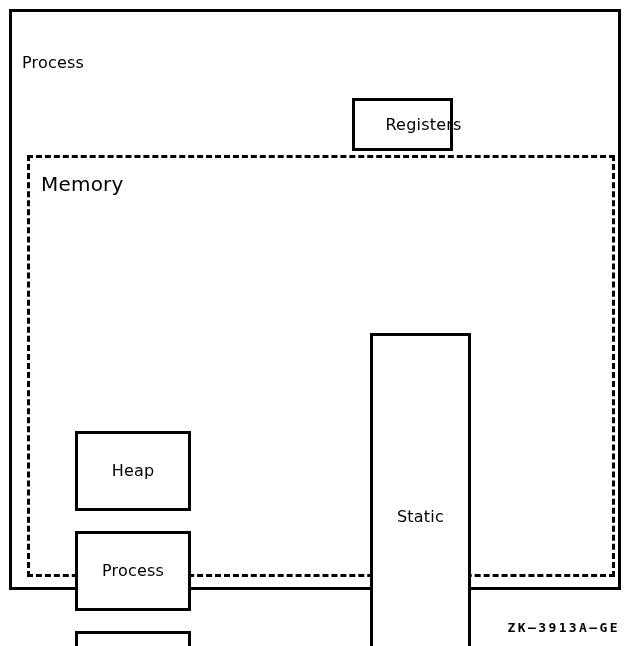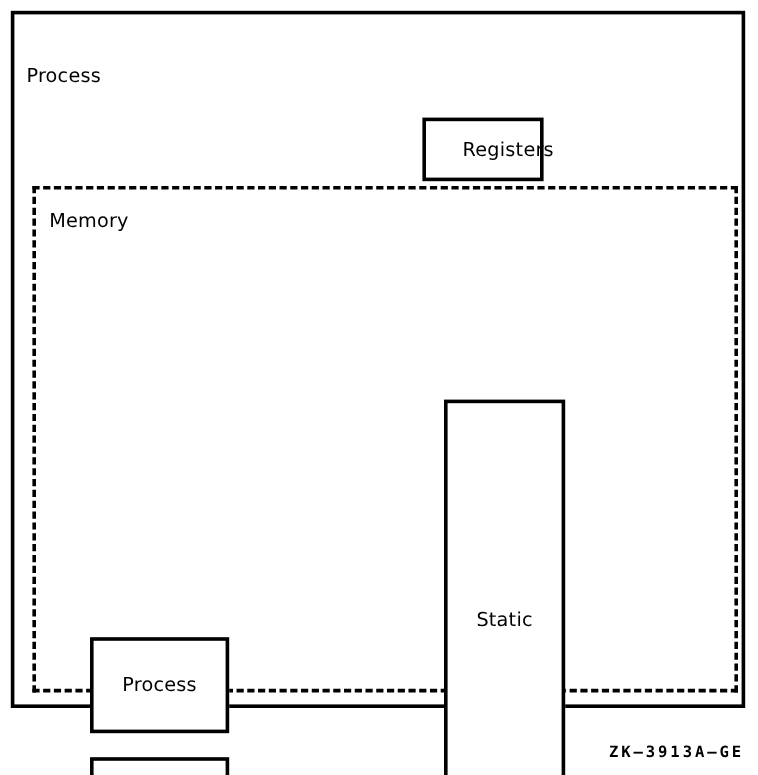--- a/index.html
+++ b/index.html
@@ -50,21 +50,21 @@
     width: 588px;
     height: 422px;
     border: 3px dashed #000000;
     box-sizing: border-box;
     background: transparent;
   }
   .memory-label {
     position: absolute;
     left: 11px;
     top: 17px;
-    font-size: 16px;
+    font-size: 20px;
     line-height: 18px;
     white-space: nowrap;
     letter-spacing: 0.2px;
   }
 
   
   .block {
     position: absolute;
     border: 3px solid #000000;
     box-sizing: border-box;
@@ -145,20 +145,23 @@
     </div>
 
     <div class="memory-box">
 
       <span class="memory-label">Memory</span>
 
       <div class="block block-stack">
         <span class="block-label">Static</span>
       </div>
 
+      <div class="block block-heap">
+        <span class="block-label">Heap</span>
+      </div>
 
       <div class="block block-static">
         <span class="block-label">Process</span>
       </div>
 
       <div class="block block-code">
         
       </div>
 
     </div>

